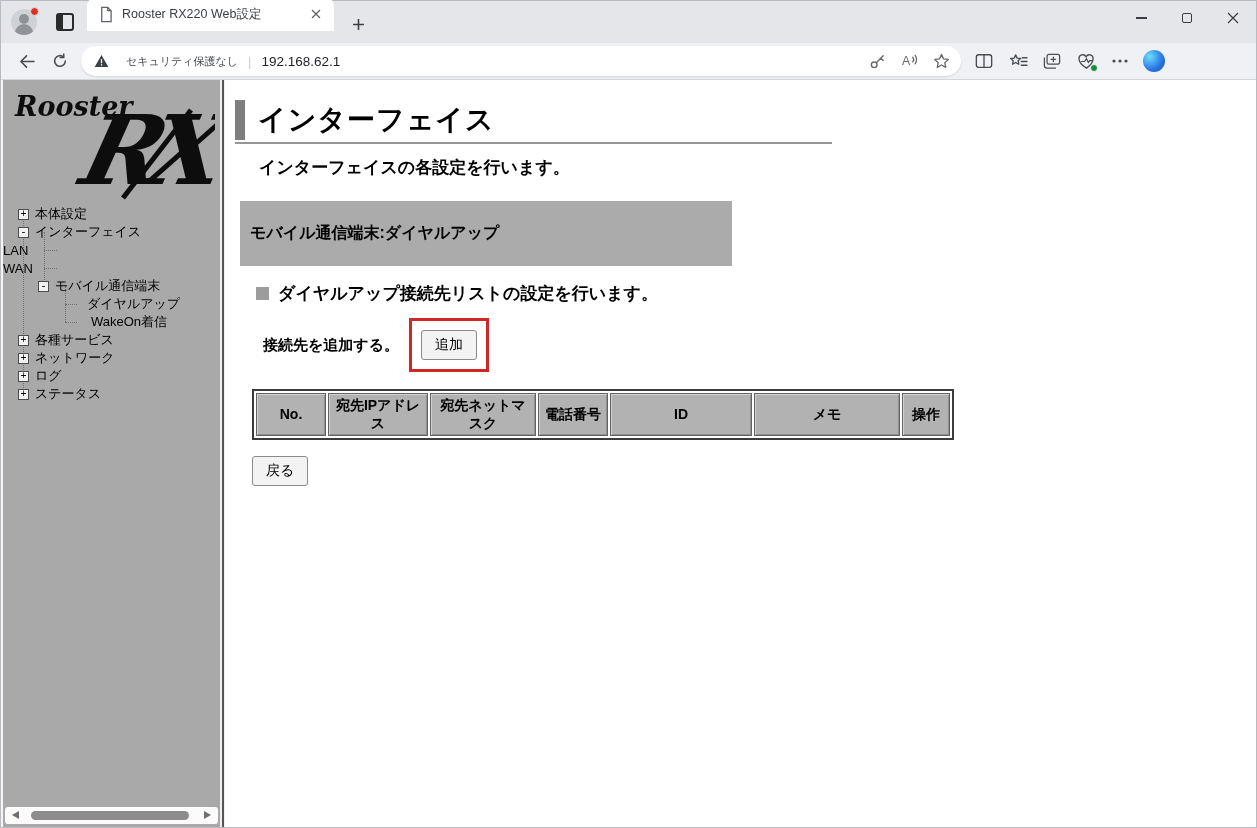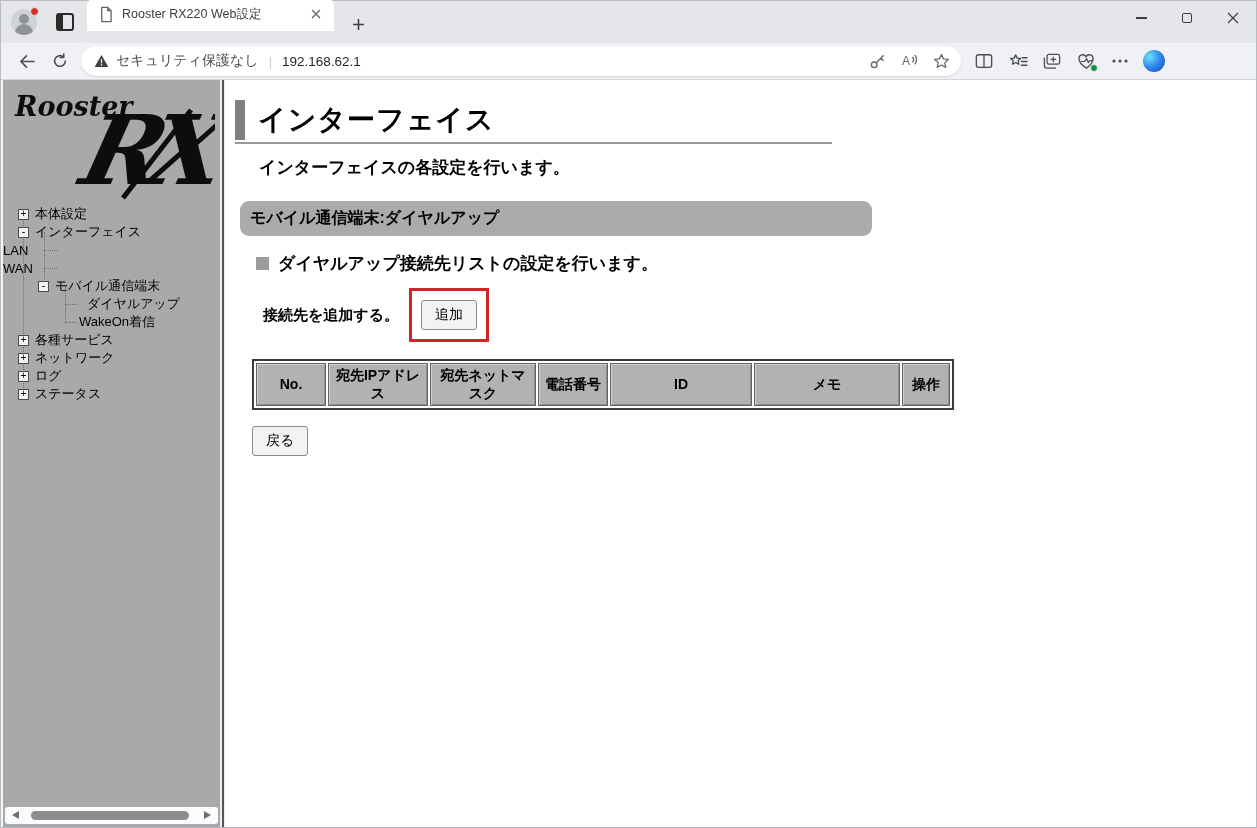--- a/index.html
+++ b/index.html
@@ -25,21 +25,21 @@
 
   .win-controls { position:absolute; right:0; top:0; height:34px; display:flex; }
   .win-btn { width:46px; height:34px; display:flex; align-items:center; justify-content:center; cursor:pointer; color:#3a3d41; }
   .min-glyph { width:11px; height:1.5px; background:#3a3d41; }
   .max-glyph { width:10px; height:10px; border:1.2px solid #3a3d41; border-radius:2px; }
 
   
   .toolbar { height:37px; background:#eff1f4; border-bottom:1px solid #d4d7da; display:flex; align-items:center; padding:0 8px; flex:none; }
   .tb-btn { width:34px; height:30px; display:flex; align-items:center; justify-content:center; border-radius:6px; cursor:pointer; flex:none; }
   .addressbar { height:30px; background:#ffffff; border-radius:15px; box-shadow:0 1px 2px rgba(0,0,0,.12); display:flex; align-items:center; padding:0 4px 0 13px; margin:0 6px 0 4px; width:880px; flex:none; cursor:text; }
-  .sec-label { font-size:14px; color:#474a4e; margin-left:7px; white-space:nowrap; }
+  .sec-label { font-size:11px; color:#474a4e; margin-left:17px; white-space:nowrap; }
   .addr-div { color:#c8cbce; margin:0 10px; font-size:13px; }
   .addr-url { font-size:13.5px; color:#1f2124; white-space:nowrap; }
   .addr-spacer { flex:1; }
   .pill-btn { width:32px; height:28px; display:flex; align-items:center; justify-content:center; border-radius:6px; cursor:pointer; flex:none; }
   .tb-right { display:flex; align-items:center; }
   .essentials-wrap { position:relative; }
   .ess-dot { position:absolute; right:5px; bottom:4px; width:8px; height:8px; border-radius:50%; background:#1a8a3c; border:1px solid #eff1f4; }
   .copilot { width:22px; height:22px; border-radius:50%; background:radial-gradient(circle at 30% 30%, #6ee0f7, #2b7de9 55%, #174ea6); }
 
   
@@ -70,21 +70,21 @@
   .hs-left { left:7px; border-right:7px solid #6f6f6f; }
   .hs-right { right:7px; border-left:7px solid #6f6f6f; }
   .hs-thumb { position:absolute; left:26px; top:4px; width:158px; height:9px; border-radius:5px; background:#8d8d8d; cursor:grab; }
 
   
   .title-row { display:flex; align-items:center; }
   .title-accent { width:10px; height:40px; background:#7e7e7e; flex:none; }
   .page-title { font-size:28px; font-weight:bold; color:#000; margin-left:13px; letter-spacing:1px; }
   .title-rule { width:597px; height:2px; background:#979797; margin-top:2px; }
   .page-subtitle { font-size:17px; font-weight:bold; margin:12px 0 0 24px; }
-  .section-bar { width:632px; margin:22px 0 0 5px; background:#ababab; padding:7px 10px; font-size:16px; font-weight:bold; color:#000;border-radius:9px; }
+  .section-bar { width:492px; margin:22px 0 0 5px; background:#ababab; padding:22px 10px; font-size:16px; font-weight:bold; color:#000; }
   .desc-row { display:flex; align-items:center; margin:16px 0 0 21px; }
   .desc-bullet { width:13px; height:13px; background:#9c9c9c; flex:none; }
   .desc-text { font-size:17px; font-weight:bold; margin-left:9px; }
   .add-row { display:flex; align-items:center; margin:13px 0 0 28px; }
   .add-label { font-size:15px; font-weight:bold; }
   .red-box { margin-left:10px; border:3px solid #cf2626; padding:9px; display:inline-block; }
   .btn { font-size:14px; font-family:inherit; color:#000; background:#f3f3f3; border:1px solid #8b8b8b; border-radius:3px; padding:5px 13px; cursor:pointer; }
 
   table.dialup { margin:17px 0 0 17px; border:2px solid #3b3b3b; border-collapse:separate; border-spacing:2px; background:#fff; }
   table.dialup th { background:#b2b2b2; border:1px solid #636363; box-shadow:inset 1px 1px 0 #d2d2d2, inset -1px -1px 0 #8f8f8f; font-size:14px; font-weight:bold; color:#000; padding:3px 5px; text-align:center; vertical-align:middle; word-break:break-all; line-height:1.25; height:34px; }
@@ -258,21 +258,21 @@
           <span class="tree-label" style="margin-left:0">WAN</span>
         </div>
         <div class="tree-row ind1box">
           <span class="pmbox">-</span>
           <span class="tree-label">モバイル通信端末</span>
         </div>
         <div class="tree-row ind2">
           <span class="tree-label" style="margin-left:8px">ダイヤルアップ</span>
         </div>
         <div class="tree-row ind2">
-          <span class="tree-label" style="margin-left:0">WakeOn着信</span>
+          <span class="tree-label" style="margin-left:12px">WakeOn着信</span>
         </div>
         <div class="tree-row ind0">
           <span class="pmbox">+</span>
           <span class="tree-label">各種サービス</span>
         </div>
         <div class="tree-row ind0">
           <span class="pmbox">+</span>
           <span class="tree-label">ネットワーク</span>
         </div>
         <div class="tree-row ind0">

